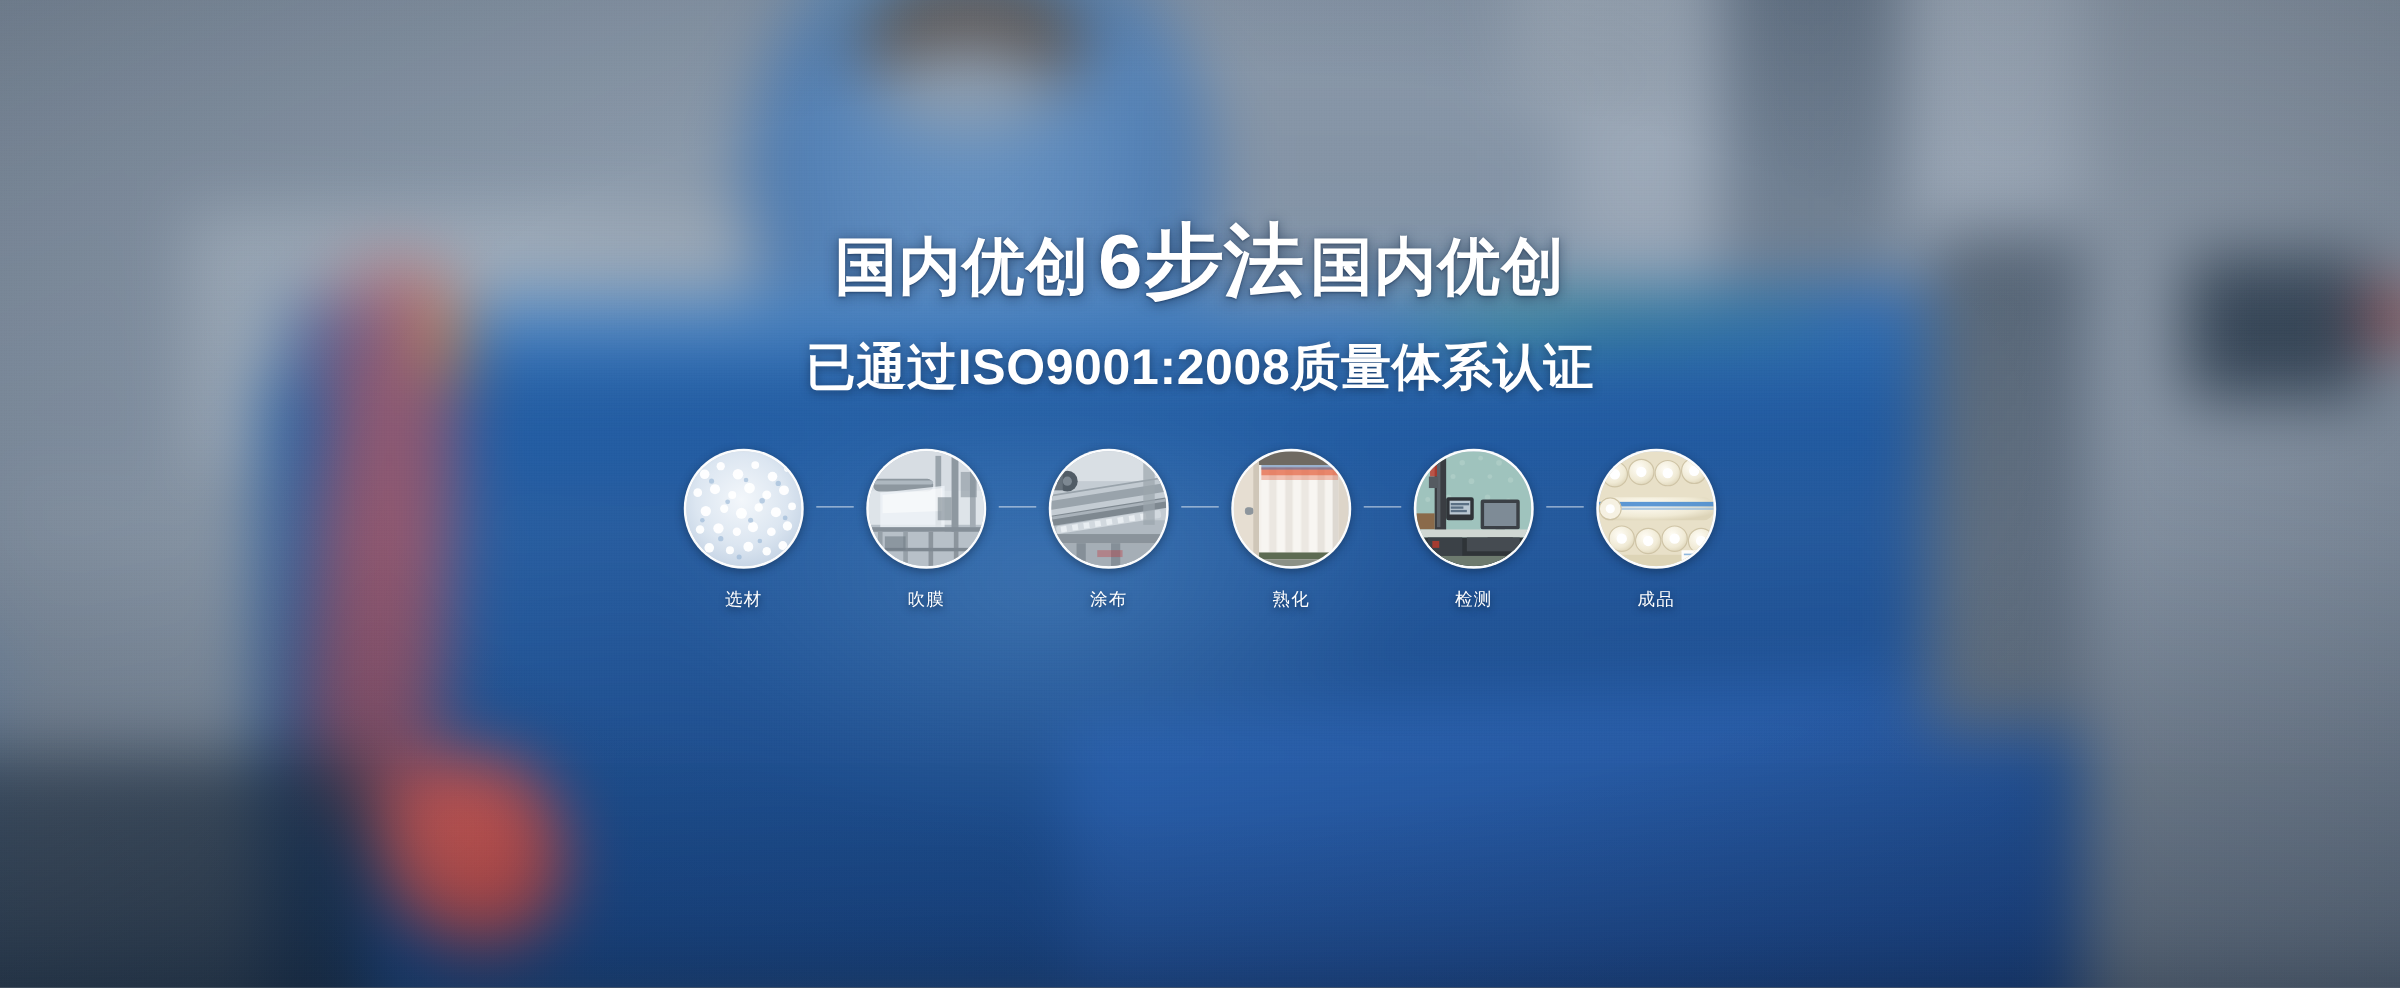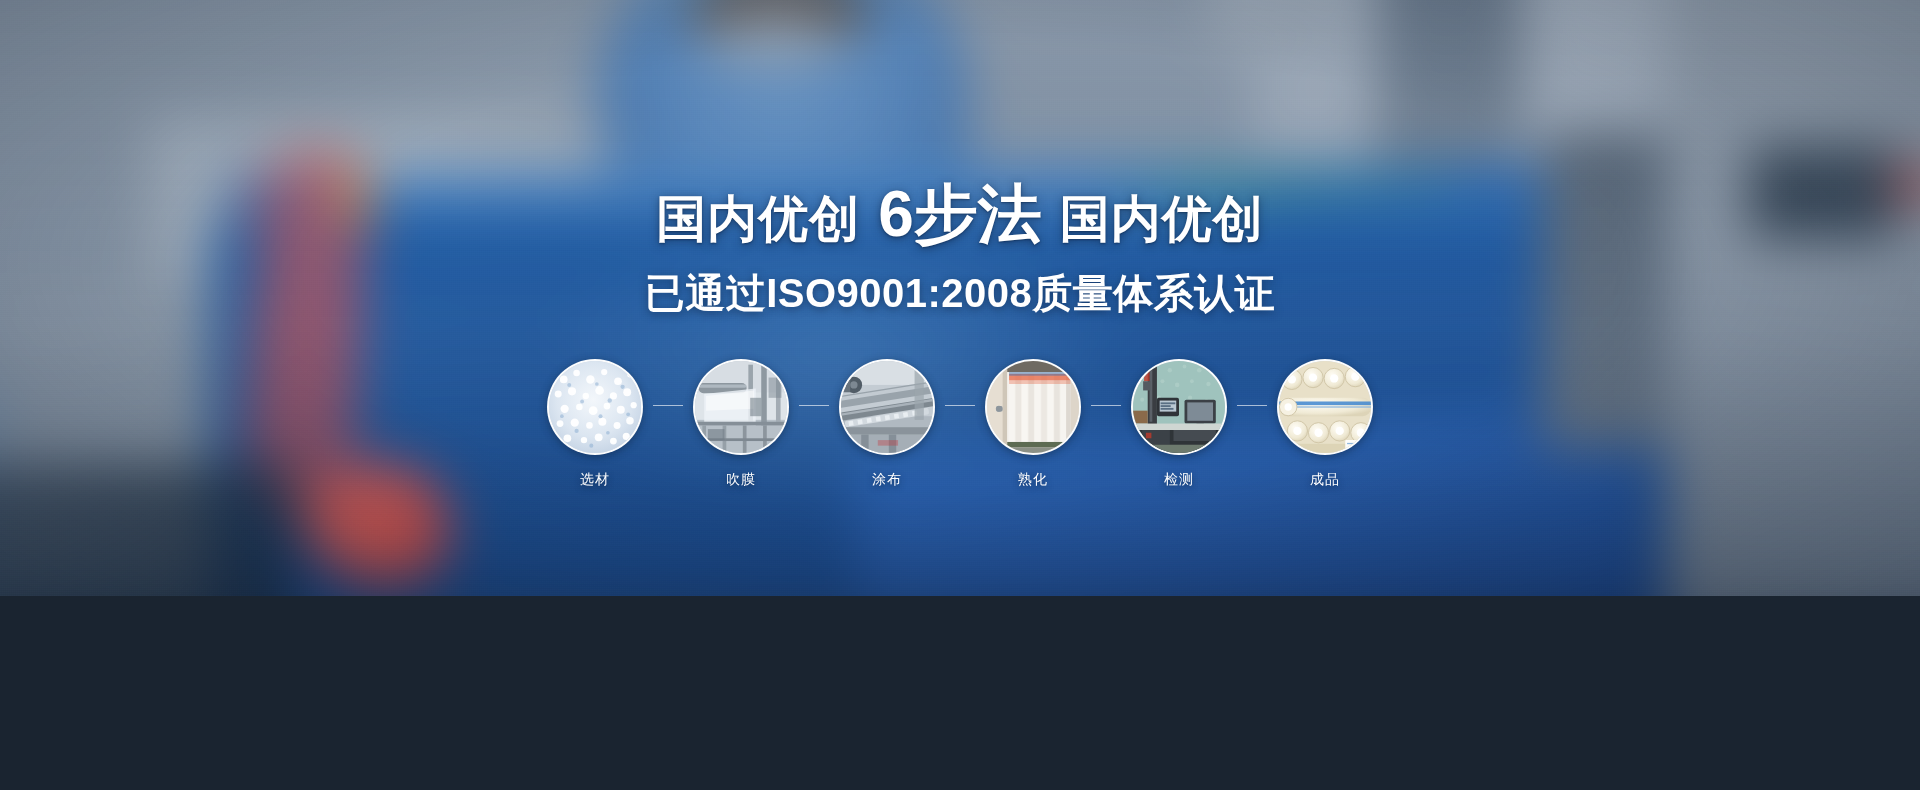--- a/index.html
+++ b/index.html
@@ -6,21 +6,21 @@
     margin: 0; padding: 0;
     background: #1a2430;
   }
   body {
     font-family: "Liberation Sans", "DejaVu Sans", sans-serif;
   }
 
   #banner {
     position: relative;
     width: 1920px;
-    height: 596px;
+    height: 790px;
     overflow: hidden;
     background: #8c99a8;
   }
 
   
   .bg-layer {
     position: absolute;
     inset: 0;
     overflow: hidden;
   }
@@ -210,21 +210,22 @@
   }
   .headline .hl-a {
     font-size: 50px;
     font-weight: bold;
     letter-spacing: 1px;
   }
   .headline .hl-b {
     font-size: 64px;
     font-weight: bold;
     letter-spacing: 0px;
-    margin: 0 18px;
+    margin: 0 5px;
+    font-family: Liberation Mono, monospace;
   }
   .headline .hl-c {
     font-size: 50px;
     font-weight: bold;
     letter-spacing: 1px;
   }
 
   .subline {
     margin-top: 20px;
     font-size: 40px;

